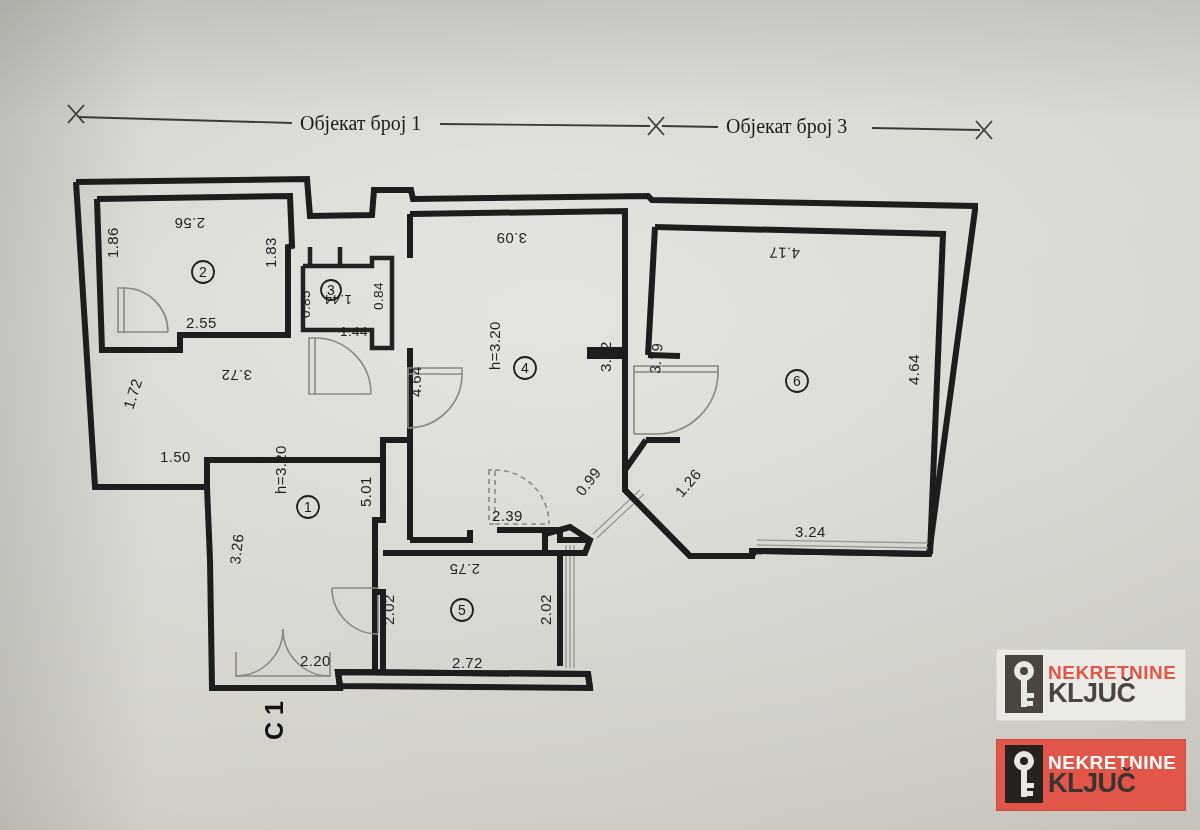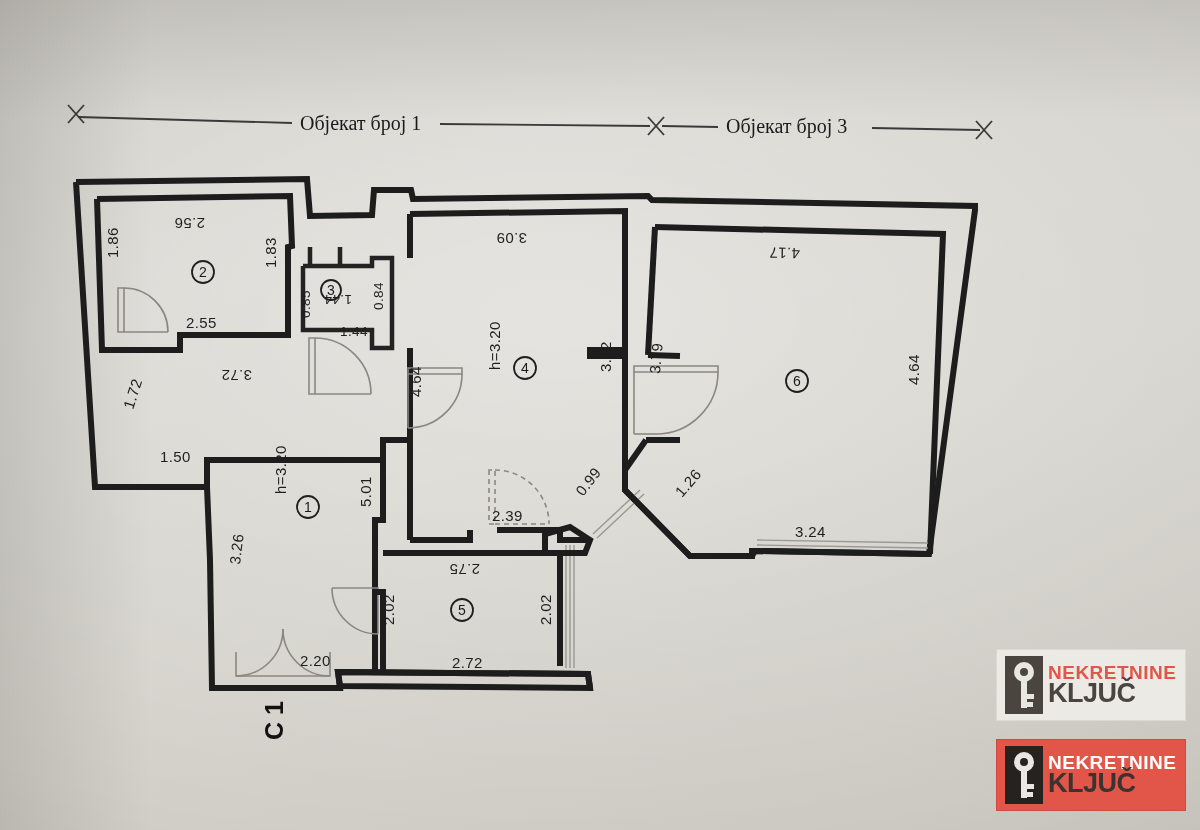--- a/index.html
+++ b/index.html
@@ -73,21 +73,20 @@
     font-weight: bold;
     fill: #111;
   }
   
   .logo {
     position: absolute;
     width: 190px;
     height: 72px;
     box-sizing: border-box;
     display: flex;
-    align-items: center;
     padding: 5px 8px;
     overflow: hidden;
   }
   #logo-light {
     left: 996px; top: 649px;
     background: #eceae5;
     border: 1px solid #ddd9d2;
   }
   #logo-red {
     left: 996px; top: 739px;

